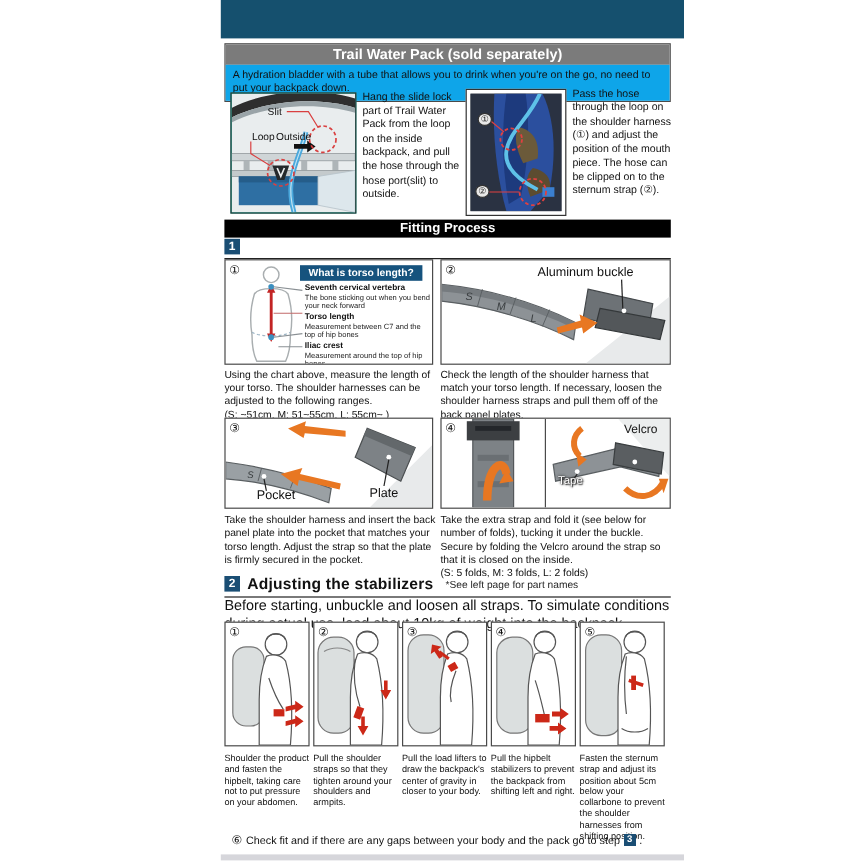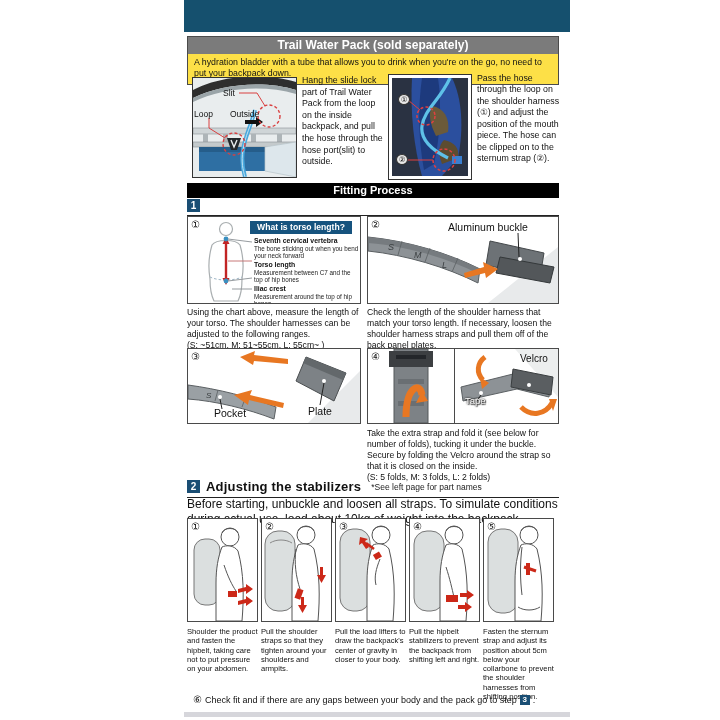--- a/index.html
+++ b/index.html
@@ -5,26 +5,26 @@
   html,body{margin:0;padding:0;background:#fff;}
   .page{position:relative;width:720px;height:720px;background:#fff;overflow:hidden;
         font-family:"Liberation Sans",sans-serif;color:#111;}
   .abs{position:absolute;}
   .top-bar{left:184px;top:0;width:386px;height:32px;background:#15506e;}
   .bottom-bar{left:184px;top:712px;width:386px;height:5px;background:#d6d6db;}
 
   
   .pack-box{left:187px;top:36px;width:372px;border:1px solid #4a4a4a;box-sizing:border-box;}
   .pack-header{background:#7b7b7b;color:#fff;font-weight:bold;font-size:12px;text-align:center;padding:1px 0 2px;}
-  .pack-desc{background:#fde047;font-size:8.8px;line-height:1.3;padding:3px 6px 4px;color:#111;}
+  .pack-desc{background:#0ea5e9;font-size:8.8px;line-height:1.3;padding:3px 6px 4px;color:#111;}
 
   .illoA{left:192px;top:77px;width:105px;height:101px;border:1px solid #333;background:#14b8a6;box-sizing:border-box;overflow:hidden;}
   .lbl{position:absolute;font-size:8.5px;color:#111;}
   .lbl.slit{left:30px;top:10px;}
-  .lbl.loop{left:1px;top:31px;}
+  .lbl.loop{left:17px;top:31px;}
   .lbl.outside{left:37px;top:31px;}
   .hang{left:302px;top:75px;width:84px;font-size:8.8px;line-height:1.32;margin:0;}
   .photoB{left:388px;top:74px;width:84px;height:106px;border:1px solid #333;background:#fff;box-sizing:border-box;padding:3px;}
   .photo-inner{position:relative;width:76px;height:98px;background:#242b38;overflow:hidden;}
   .ph-lbl{position:absolute;font-size:7.5px;line-height:9px;width:10px;height:9px;text-align:center;
           background:#e8e8e8;color:#111;border:1px solid #333;border-radius:50%;}
   .ph-lbl.one{left:6px;top:16px;}
   .ph-lbl.two{left:4px;top:76px;}
   .pass{left:477px;top:73px;width:83px;font-size:8.8px;line-height:1.3;margin:0;}
 
@@ -244,20 +244,21 @@
       <path d="M30,8 C22,14 21,24 28,31" fill="none" stroke="#e87722" stroke-width="5"></path>
       <path d="M25,28 L34,34 L27,40 Z" fill="#e87722"></path>
       <path d="M66,58 C76,68 90,66 97,54" fill="none" stroke="#e87722" stroke-width="5"></path>
       <path d="M94,50 L102,50 L98,62 Z" fill="#e87722"></path>
       <line x1="26" y1="46" x2="22" y2="52" stroke="#222" stroke-width="1"></line>
     </svg>
     <span class="velcro-label">Velcro</span>
     <span class="tape-label">Tape</span>
   </div>
 
+  <p class="cap cap3 abs">Take the shoulder harness and insert the back panel plate into the pocket that matches your torso length. Adjust the strap so that the plate is firmly secured in the pocket.</p>
   <p class="cap cap4 abs">Take the extra strap and fold it (see below for number of folds), tucking it under the buckle. Secure by folding the Velcro around the strap so that it is closed on the inside.
 (S: 5 folds, M: 3 folds, L: 2 folds)</p>
 
   <div class="sec-head s2 abs">
     <span class="num-badge">2</span>
     <span class="sec-title">Adjusting the stabilizers</span>
     <span class="sec-note">*See left page for part names</span>
   </div>
 
   <p class="s2-intro abs">Before starting, unbuckle and loosen all straps. To simulate conditions during actual use, load about 10kg of weight into the backpack.</p>

